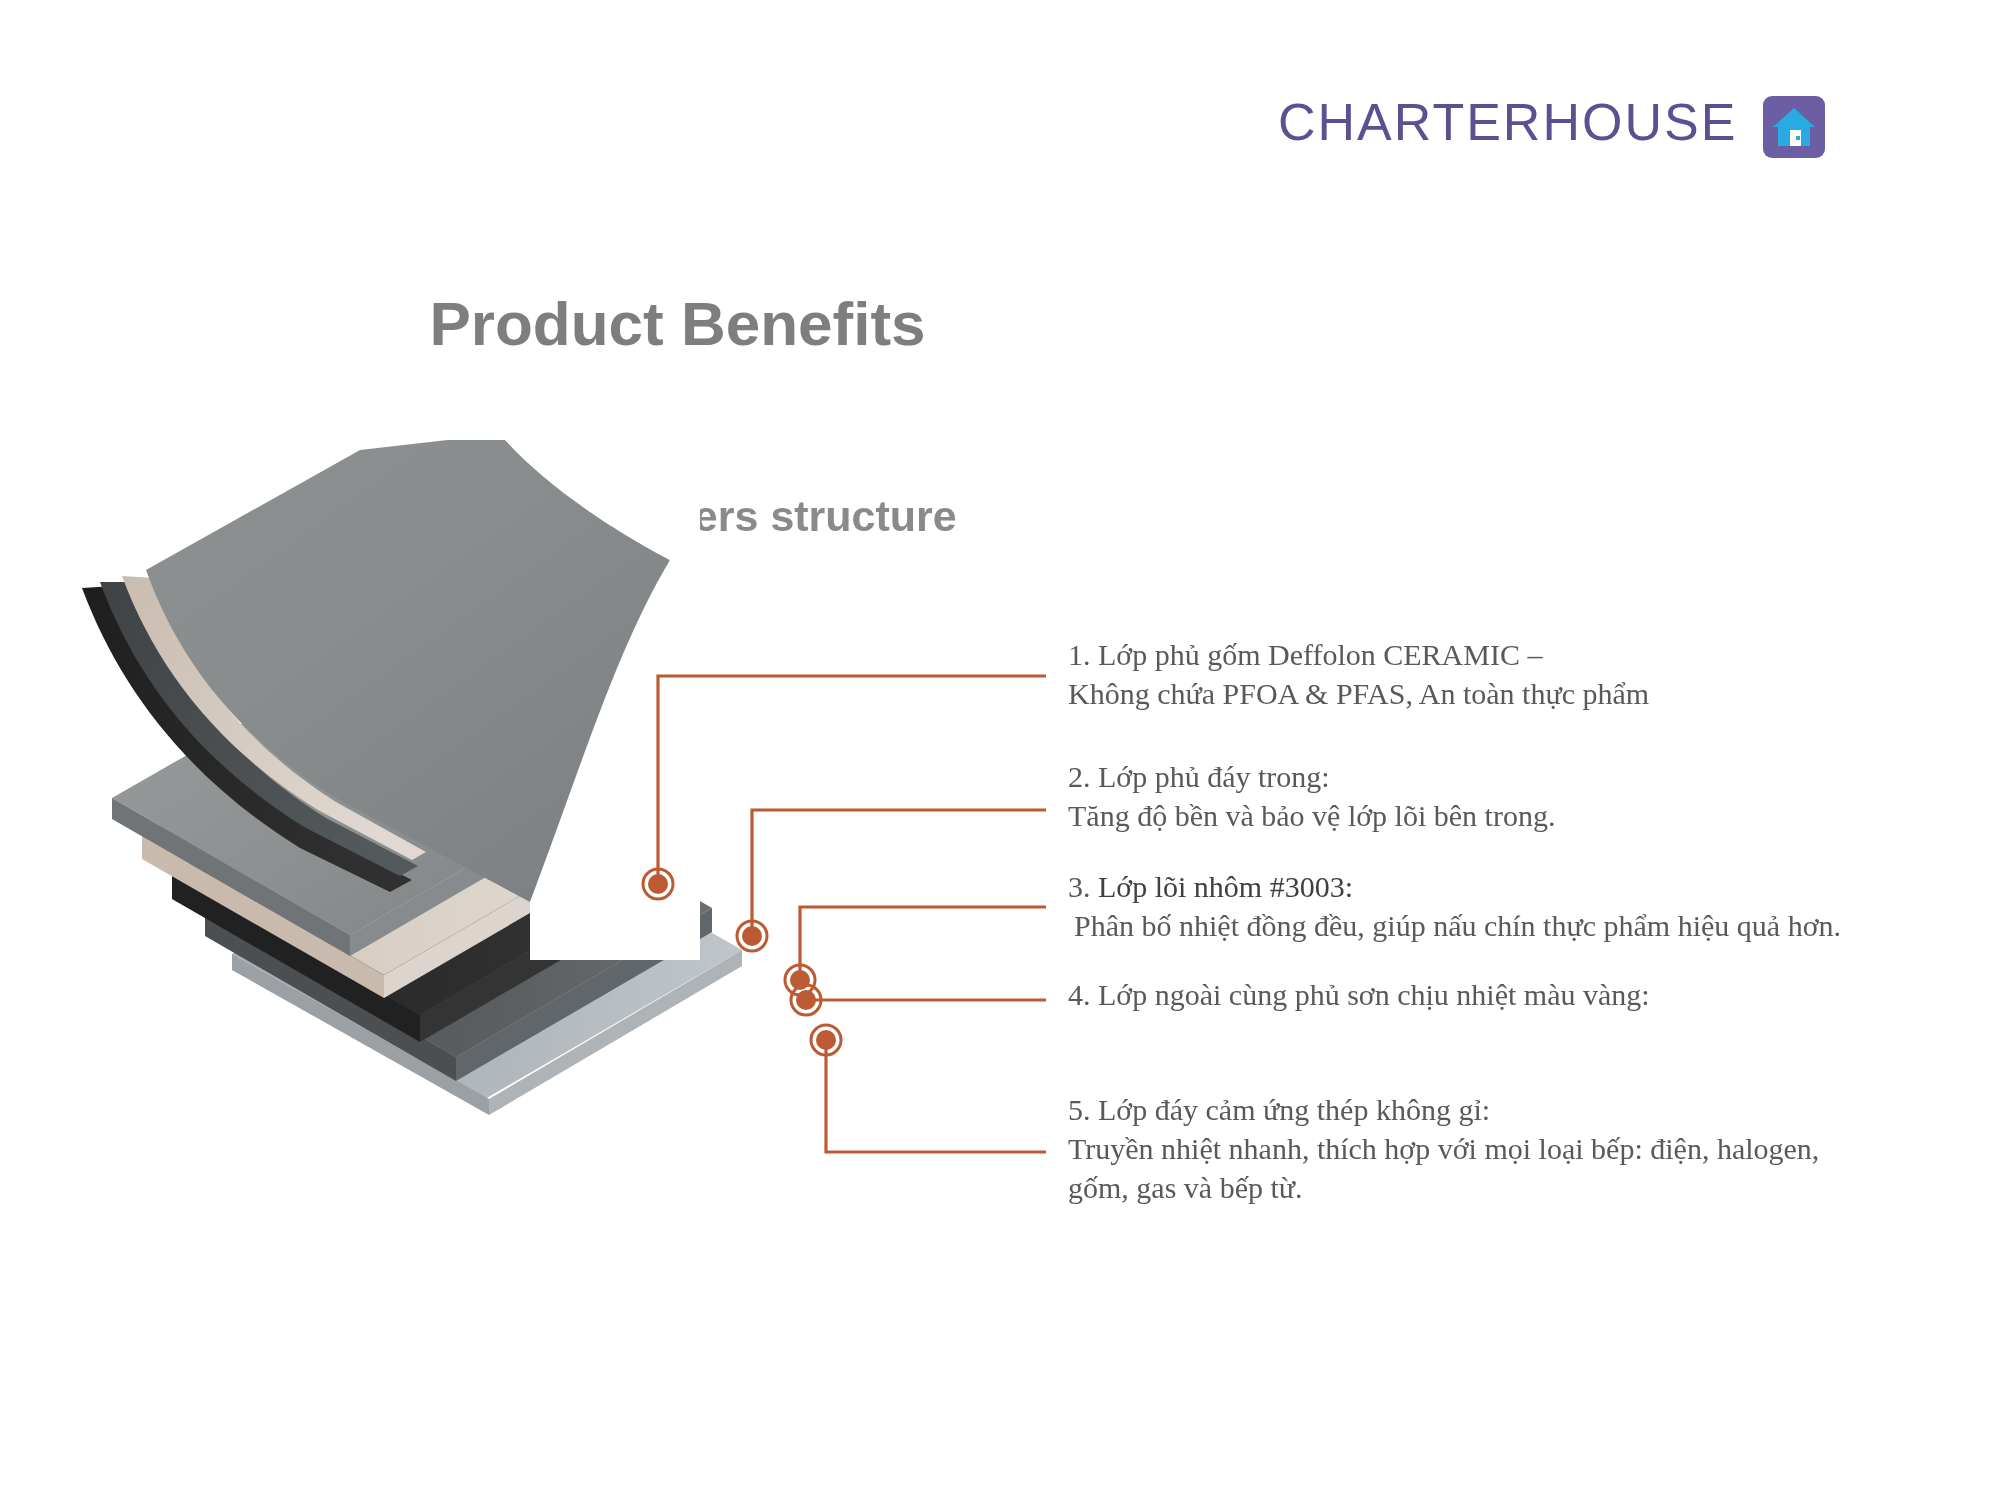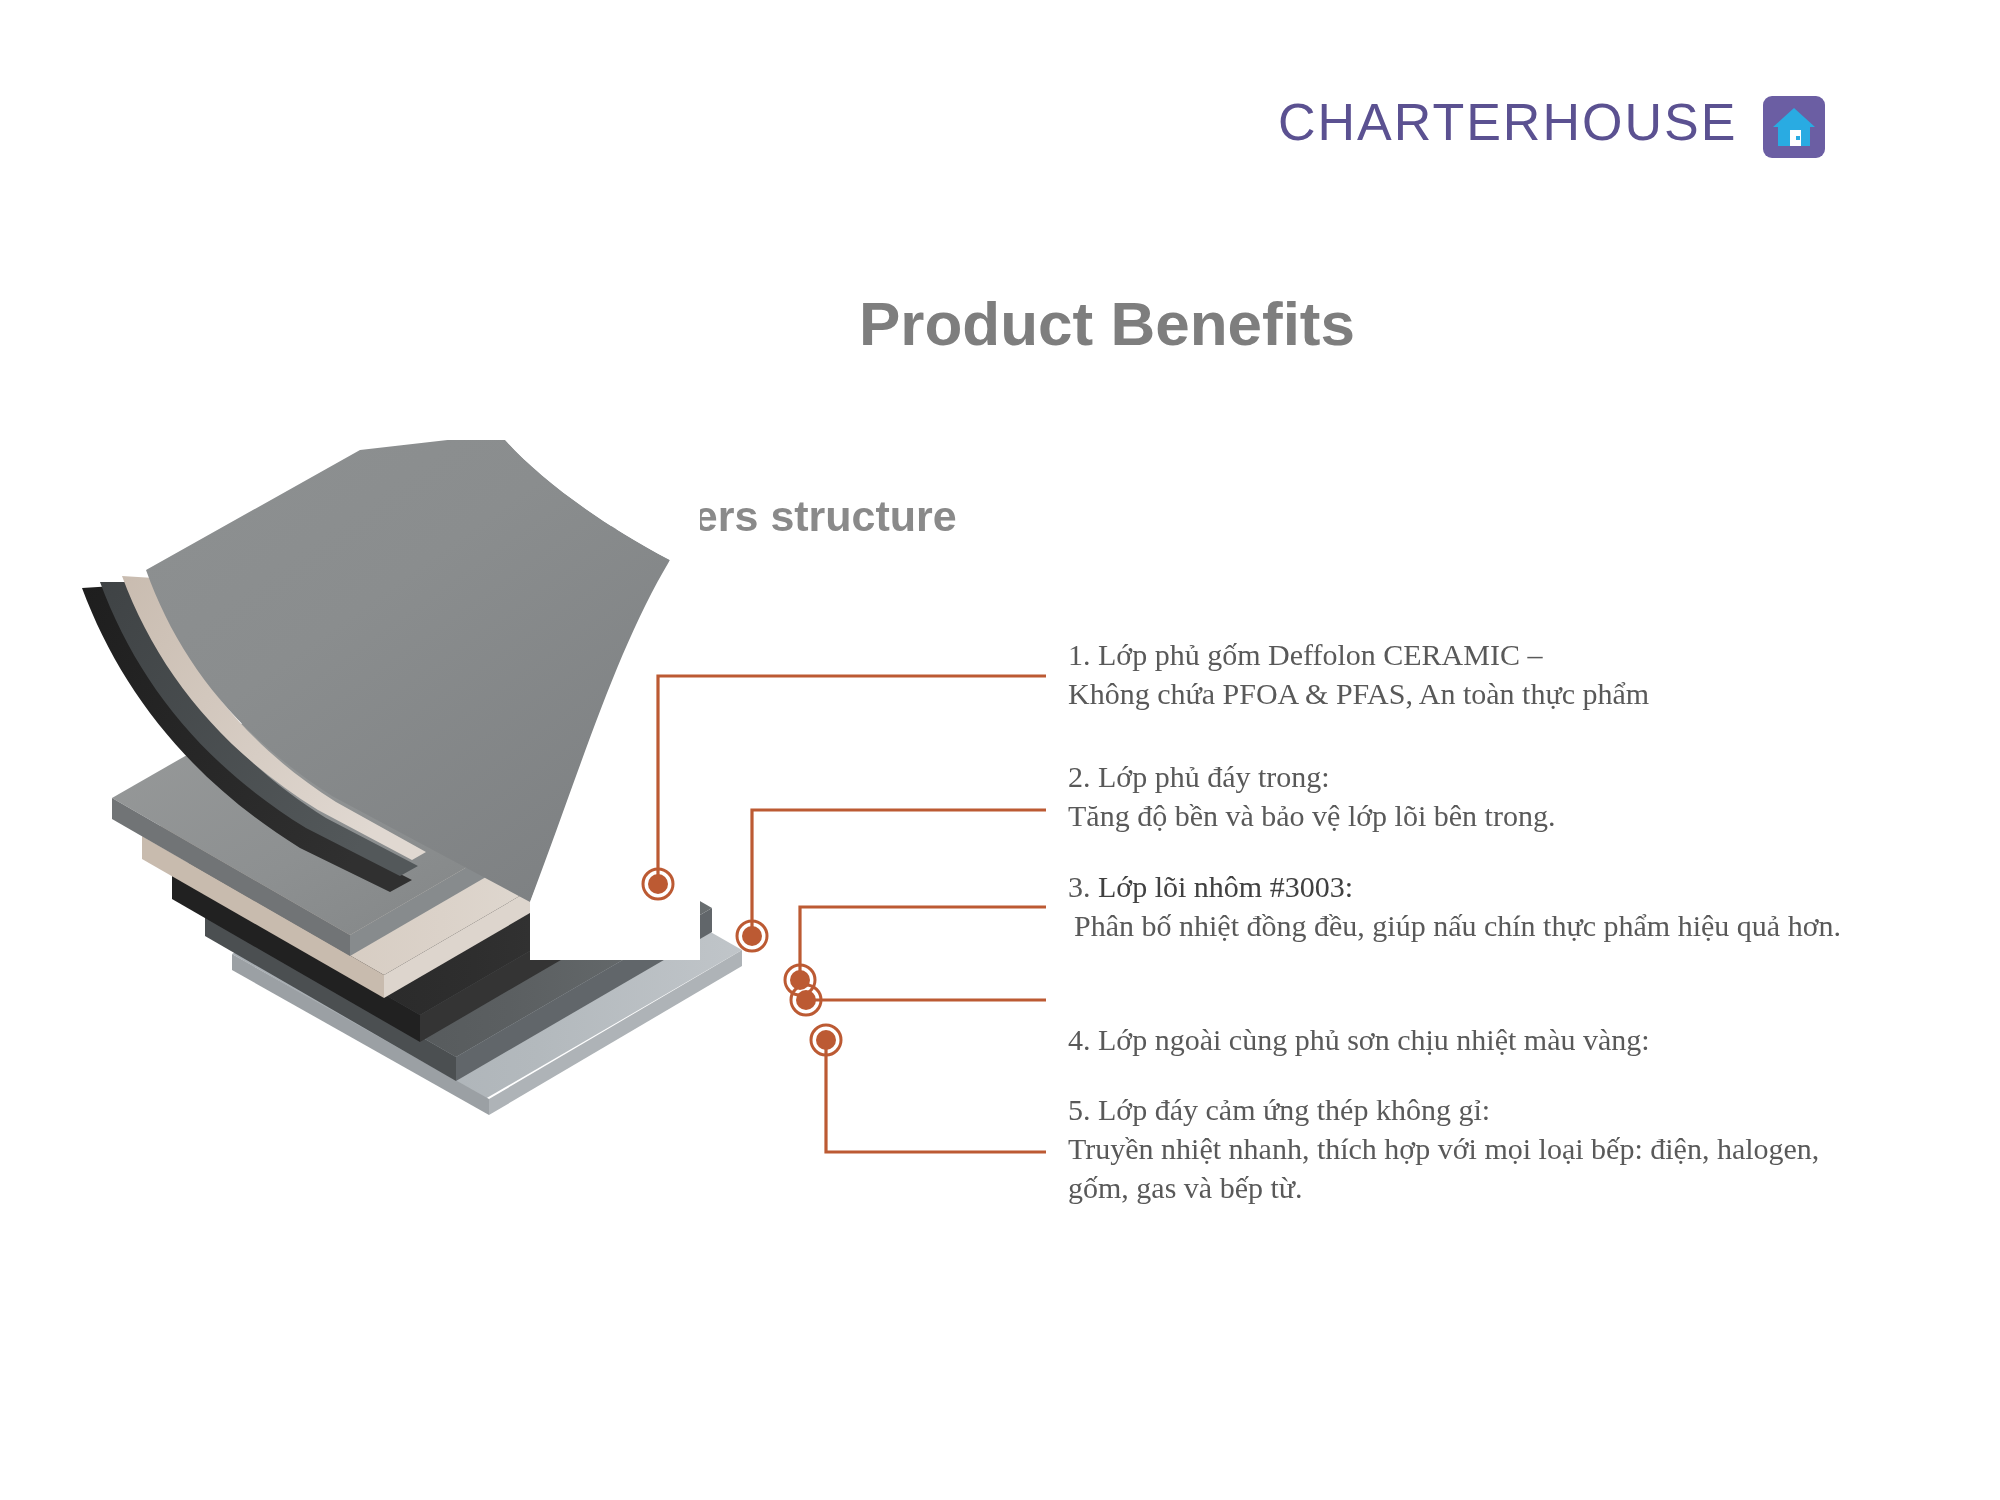--- a/index.html
+++ b/index.html
@@ -42,21 +42,21 @@
     flex: none;
   }
   .logo-mark svg { display: block; }
 
   
   .page-title {
     position: absolute;
     left: 0;
     top: 288px;
     width: 1355px;
-    text-align: right;
+    text-align: center;
     font-family: "Liberation Sans", "DejaVu Sans", sans-serif;
     font-weight: bold;
     font-size: 62px;
     color: #7E7E7E;
     letter-spacing: 0px;
   }
   .sub-title {
     position: absolute;
     left: 0;
     top: 492px;
@@ -107,21 +107,21 @@
     font-size: 30px;
     color: #595959;
     line-height: 1.30;
     white-space: nowrap;
   }
   .callout .body.indent { padding-left: 6px; }
 
   .c1 { top: 0px; }
   .c2 { top: 122px; }
   .c3 { top: 232px; }
-  .c4 { top: 340px; margin-top: 45px; }
+  .c4 { top: 340px; }
   .c5 { top: 455px; }
 </style>
 </head>
 <body>
 
 <div class="logo-block">
   <div class="logo-word">CHARTERHOUSE</div>
   <div class="logo-mark">
     <svg width="62" height="62" viewBox="0 0 62 62" aria-hidden="true">
       <path d="M31 12 L52 31 L47 31 L47 50 L15 50 L15 31 L10 31 Z" fill="#29ABE2"></path>

